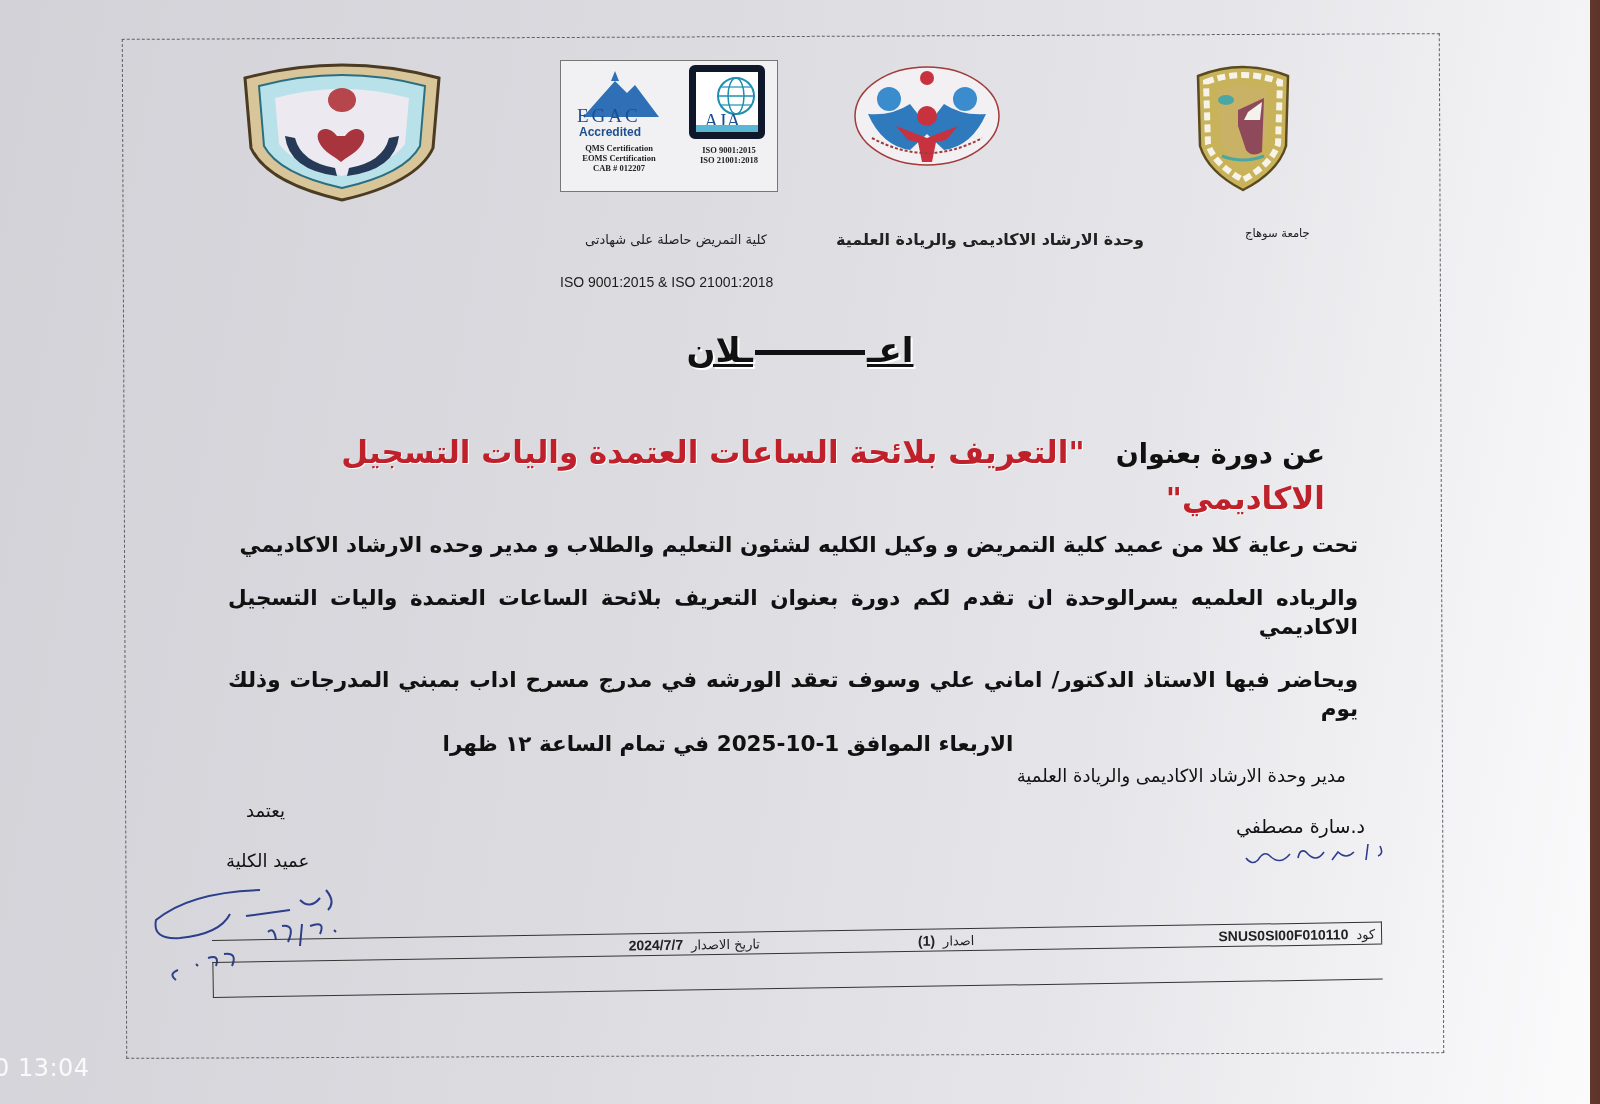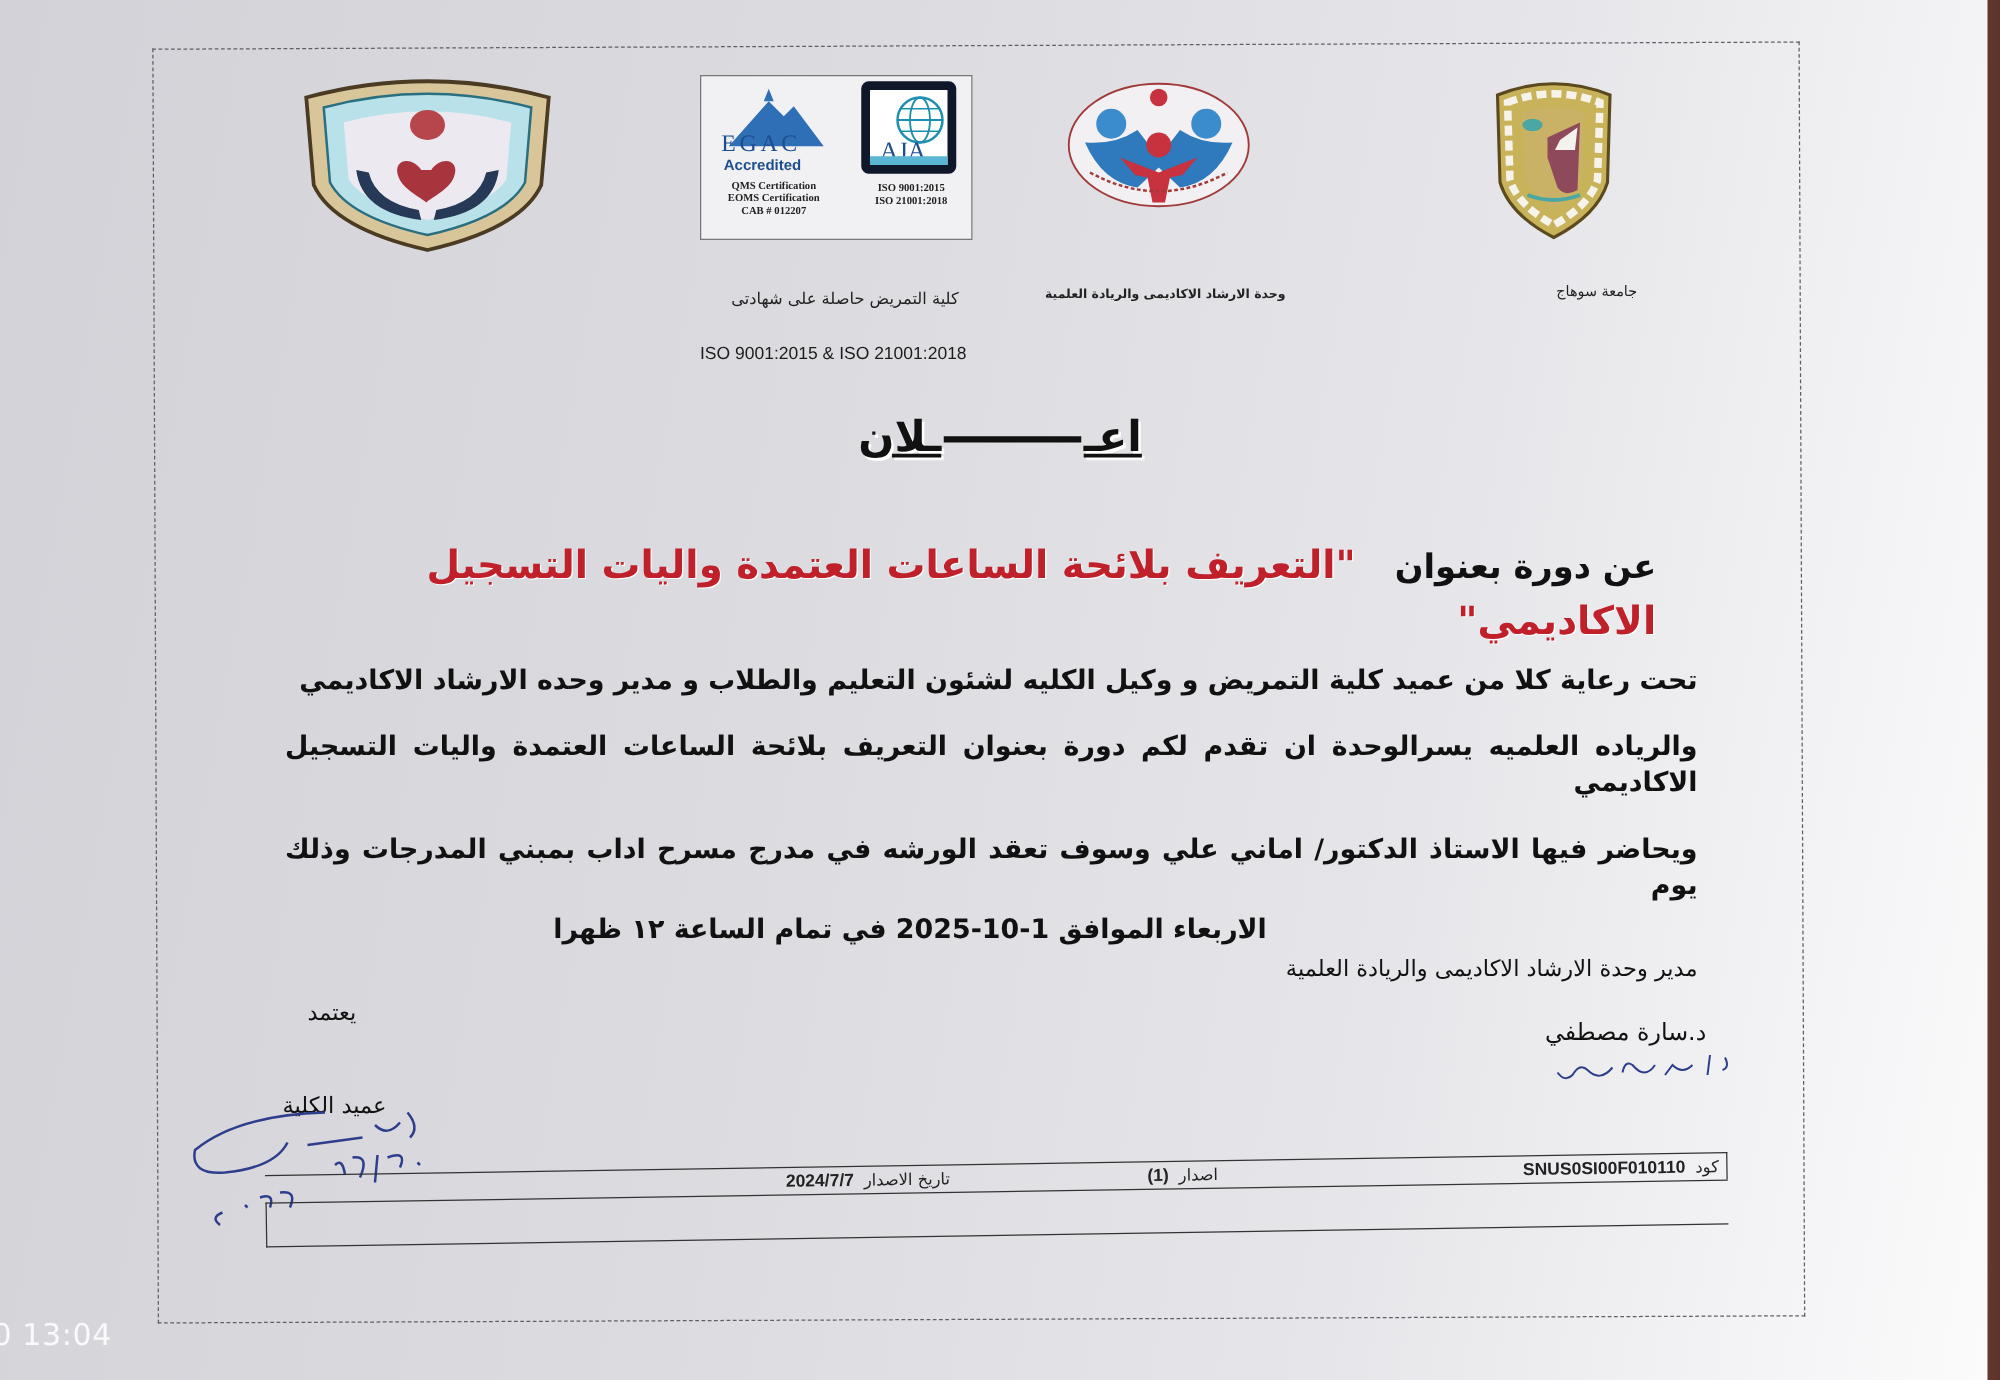--- a/index.html
+++ b/index.html
@@ -49,21 +49,21 @@
   .course-intro { font-size:27px; color:#111; }
   .course-name { font-size:31px; color:#c0202a; text-shadow: 1px 1px 0 #fff; }
   .body-text {
     position:absolute; left:228px; top:530px; width:1130px; direction:rtl; text-align:justify;
     font-family:"DejaVu Sans", sans-serif; font-weight:bold; font-size:21.5px; color:#111;
     line-height:29px; text-align-last:right;
   }
   .body-text p { margin:0; }
   .body-text .center { text-align:center; text-align-last:center; padding-right:130px; }
   .director-title {
-    position:absolute; right:232px; top:765px; direction:rtl; font-size:18px; color:#111;
+    position:absolute; right:244px; top:765px; direction:rtl; font-size:18px; color:#111;
     font-family:"DejaVu Sans", sans-serif; white-space:nowrap;
   }
   .director-name {
     position:absolute; right:225px; top:815px; direction:rtl; font-size:19px; color:#111;
     font-family:"DejaVu Sans", sans-serif; white-space:nowrap;
   }
   .approve, .dean {
     position:absolute; direction:rtl; font-size:18px; font-weight:normal; color:#111;
     font-family:"DejaVu Sans", sans-serif; white-space:nowrap;
   }
@@ -156,21 +156,21 @@
       <path d="M26 30 Q51 22 76 30 L74 82 Q68 98 51 106 Q34 98 28 82 Z" fill="#c9b266"></path>
       <ellipse cx="34" cy="40" rx="8" ry="5" fill="#4aa7a3"></ellipse>
       <path d="M46 50 L72 38 L70 92 Q60 98 54 90 L46 66 Z" fill="#8e4a5a"></path>
       <path d="M56 52 L70 42 L68 60 L52 60 Z" fill="#f4f2ec"></path>
       <path d="M30 96 Q51 104 72 96" fill="none" stroke="#4aa7a3" stroke-width="3"></path>
     </svg>
   </div>
 
   <div class="caption" style="left:585px;top:232px;font-size:13px;">كلية التمريض حاصلة على شهادتى</div>
   <div class="iso-line">ISO 9001:2015 &amp; ISO 21001:2018</div>
-  <div class="caption" style="left:836px;top:230px;font-size:10px;font-weight:bold;">وحدة الارشاد الاكاديمى والريادة العلمية</div>
+  <div class="caption" style="left:836px;top:230px;font-size:16px;font-weight:bold;">وحدة الارشاد الاكاديمى والريادة العلمية</div>
   <div class="caption" style="left:1245px;top:226px;font-size:11.5px;">جامعة سوهاج</div>
 
   <div class="title">
     <span>اعـ</span><span class="kashida"></span><span>ـلان</span>
   </div>
 
   <div class="course-line">
     <span class="course-intro">عن دورة بعنوان</span>
     <span style="display:inline-block;width:20px;"></span>
     <span class="course-name">"التعريف بلائحة الساعات العتمدة واليات التسجيل الاكاديمي"</span>
@@ -183,21 +183,21 @@
     <p class="center">الاربعاء الموافق 1-10-2025 في تمام الساعة ١٢ ظهرا</p>
   </div>
 
   <div class="director-title">مدير وحدة الارشاد الاكاديمى والريادة العلمية</div>
   <div class="director-name">د.سارة مصطفي</div>
   <svg class="sig-ink" style="left:1240px;top:838px;" width="150" height="36" viewBox="0 0 150 36">
     <path d="M140 8 Q144 16 138 18 M128 6 L126 22 M114 14 Q106 22 98 14 L92 22 M84 14 Q76 26 66 14 Q60 10 58 20 M50 16 Q40 28 30 18 Q24 12 18 22 Q12 28 6 20" fill="none" stroke="#2d3f8c" stroke-width="1.6"></path>
   </svg>
 
   <div class="approve" style="left:246px;top:800px;">يعتمد</div>
-  <div class="dean" style="left:226px;top:874px;">عميد الكلية</div>
+  <div class="dean" style="left:226px;top:850px;">عميد الكلية</div>
   <svg class="sig-ink" style="left:150px;top:880px;" width="210" height="110" viewBox="0 0 210 110">
     <path d="M110 10 Q40 12 6 40 Q2 60 30 58 Q70 54 80 34" fill="none" stroke="#2d3f8c" stroke-width="2"></path>
     <path d="M96 36 L140 30 M150 20 Q160 30 170 18 M176 10 Q186 22 178 30" fill="none" stroke="#2d3f8c" stroke-width="2"></path>
     <path d="M118 52 Q124 46 126 60 M132 46 Q146 44 138 62 M152 44 L150 66 M160 46 Q176 40 170 54 M184 50 L186 52" fill="none" stroke="#2d3f8c" stroke-width="2"></path>
     <path d="M28 90 Q18 94 26 100 M46 84 L48 86 M58 78 Q70 74 66 86 M74 74 Q88 72 82 86" fill="none" stroke="#2d3f8c" stroke-width="2"></path>
   </svg>
 
   <div class="footer">
     <div class="footer-top">
       <div class="fcell" style="margin-right:6px;">

